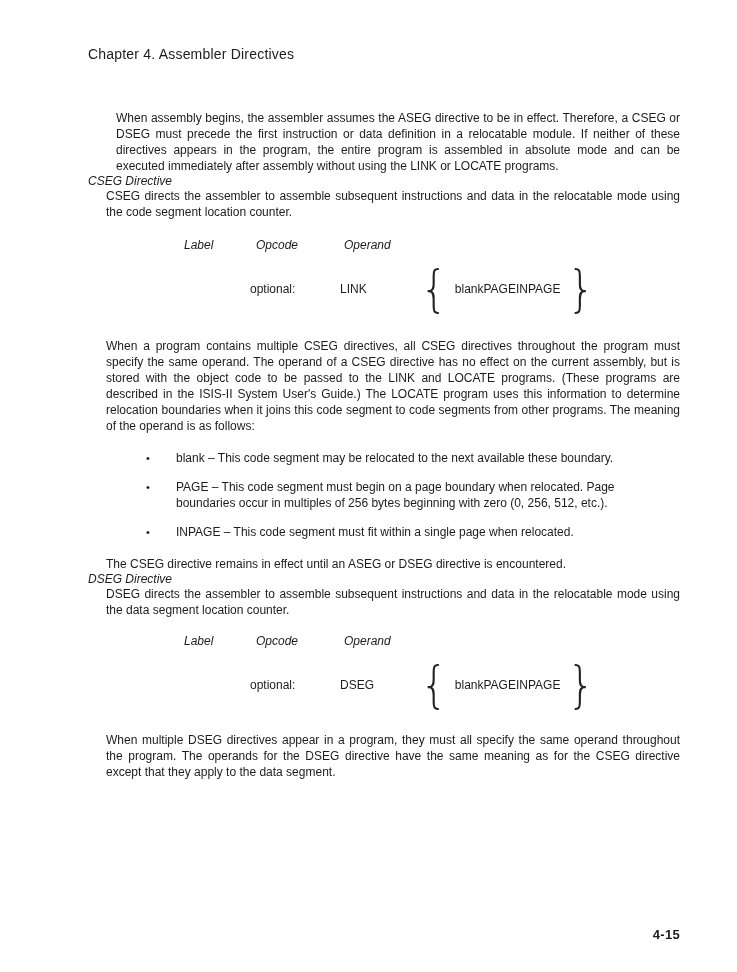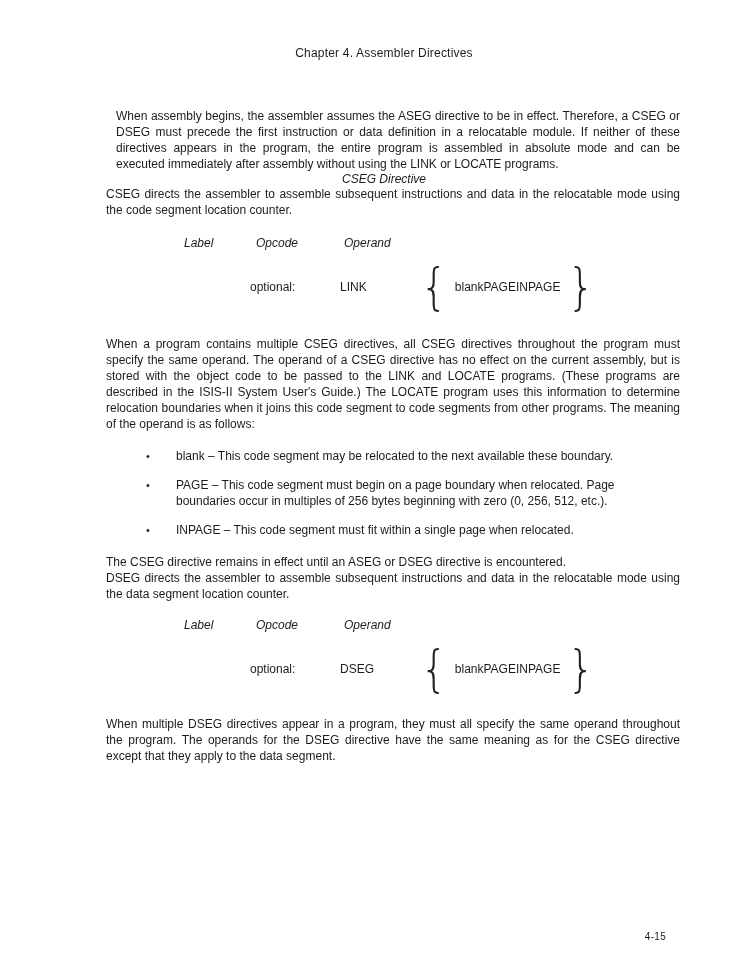--- a/index.html
+++ b/index.html
@@ -12,32 +12,32 @@
     height: 972px;
     background: #ffffff;
     position: relative;
     box-sizing: border-box;
     padding: 46px 57px 0 88px;
     overflow: hidden;
     font-family: "Liberation Sans", "DejaVu Sans", sans-serif;
     color: #1c1c1c;
   }
   .running-head {
-    text-align: center;
-    font-size: 12px;
+    text-align: left;
+    font-size: 14px;
     letter-spacing: 0.2px;
   }
   .body-text {
     font-size: 12px;
     line-height: 16px;
     text-align: justify;
     margin: 0 0 0 18px;
   }
   .mt-intro   { margin-top: 48px; margin-left: 28px; }
-  .mt-sec     { margin-top: 36px; text-align: center; }
+  .mt-sec     { margin-top: 36px; }
   .mt-sec2    { margin-top: 28px; }
   .mt-desc    { }
   .mt-para    { margin-top: 24px; }
   .mt-para-sm { margin-top: 16px; }
   .mt-para-md { margin-top: 18px; }
   .mt-para-lg { margin-top: 22px; }
   .section-heading {
     font-size: 12px;
     font-style: italic;
     margin: 0;
@@ -93,24 +93,24 @@
     width: 30px;
     flex: 0 0 30px;
     font-size: 11px;
   }
   .bullet .bullet-text {
     flex: 1;
     max-width: 500px;
   }
   .page-number {
     position: absolute;
-    right: 71px;
+    right: 57px;
     bottom: 30px;
-    font-size: 10px;
-    font-weight: normal;
+    font-size: 13px;
+    font-weight: bold;
     letter-spacing: 0.3px;
   }
 </style>
 </head>
 <body>
 
 <div class="page">
 
   <div class="running-head">Chapter 4.  Assembler Directives</div>
 
@@ -154,20 +154,21 @@
     </div>
     <div class="bullet">
       <span class="dot">•</span>
       <span class="bullet-text">INPAGE – This code segment must fit within a single page when relocated.</span>
     </div>
   </div>
 
   <p class="body-text mt-para-sm">The CSEG directive remains in effect until an ASEG or DSEG directive is encountered.</p>
 
 
+  <h2 class="section-heading mt-sec2">DSEG Directive</h2>
 
   <p class="body-text mt-desc">DSEG directs the assembler to assemble subsequent instructions and data in the relocatable mode using the data segment location counter.</p>
 
   <div class="sig-table mt-tbl2">
     <div class="sig-head">
       <span class="c1">Label</span>
       <span class="c2">Opcode</span>
       <span class="c3">Operand</span>
     </div>
     <div class="sig-row">

